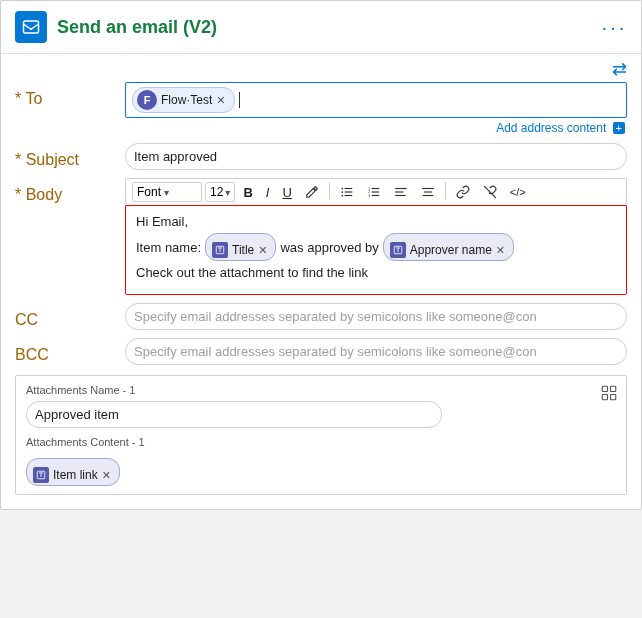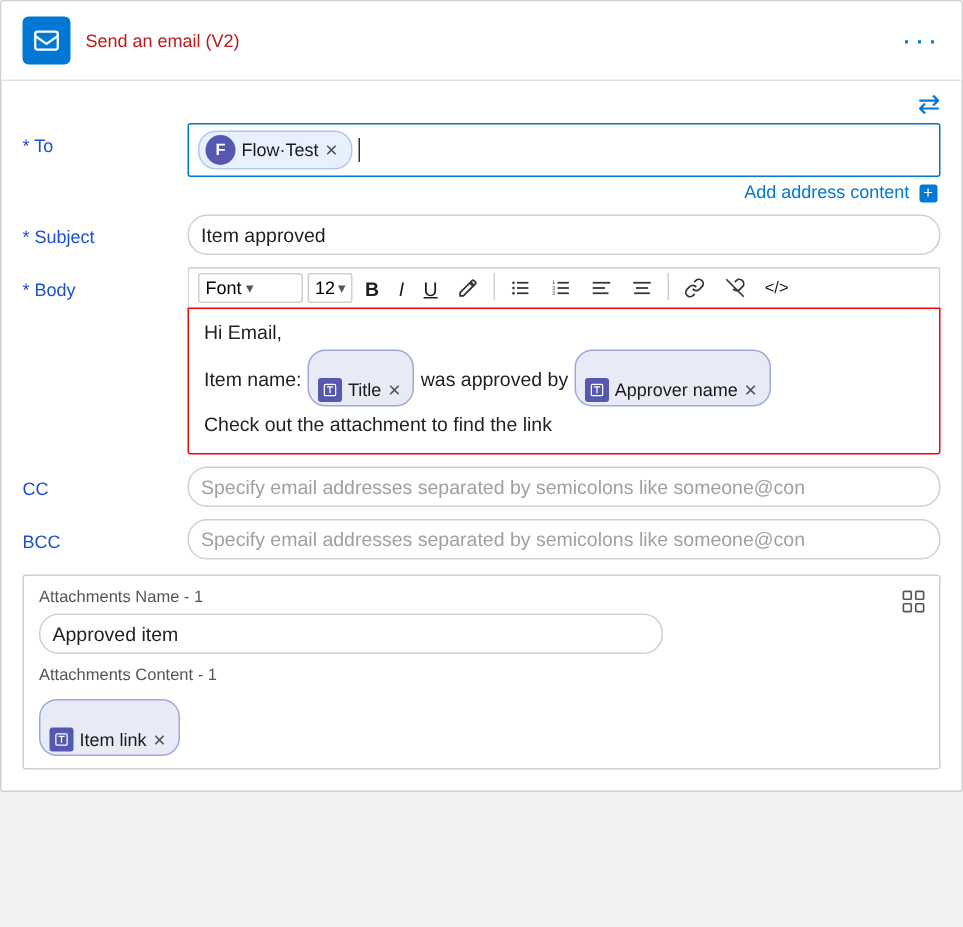--- a/index.html
+++ b/index.html
@@ -30,23 +30,23 @@
       border-radius: 4px;
       display: flex;
       align-items: center;
       justify-content: center;
       margin-right: 10px;
       color: #fff;
       font-size: 16px;
       flex-shrink: 0;
     }
     .header-title {
-      font-size: 12px;
-      font-weight: 400;
-      color: #b91c1c;
+      font-size: 18px;
+      font-weight: 700;
+      color: #15803d;
       flex: 1;
     }
     .header-more {
       color: #0078d4;
       font-size: 20px;
       letter-spacing: 2px;
       cursor: pointer;
     }
     .swap-icon {
       color: #0078d4;
@@ -60,22 +60,22 @@
       padding: 0 14px 14px;
     }
     .form-row {
       display: flex;
       align-items: flex-start;
       margin-bottom: 8px;
     }
     .form-label {
       width: 110px;
       min-width: 110px;
-      color: #1d4ed8;
-      font-size: 12px;
+      color: #a16207;
+      font-size: 16px;
       padding-top: 8px;
     }
     .form-field {
       flex: 1;
       min-width: 0;
     }
     
     .to-input-box {
       border: 1px solid #0078d4;
       border-radius: 2px;
@@ -226,21 +226,21 @@
       flex-wrap: wrap;
       gap: 4px;
       margin-bottom: 4px;
     }
     .dynamic-tag {
       display: inline-flex;
       align-items: center;
       background: #e8eaf6;
       border: 1px solid #9fa8da;
       border-radius: 12px;
-      padding: 18px 8px 2px 6px;
+      padding: 8px 8px 2px 6px;
       font-size: 12px;
       color: #1a1a1a;
       gap: 4px;
     }
     .dynamic-tag-icon {
       width: 16px;
       height: 16px;
       border-radius: 2px;
       background: #5558af;
       display: flex;

